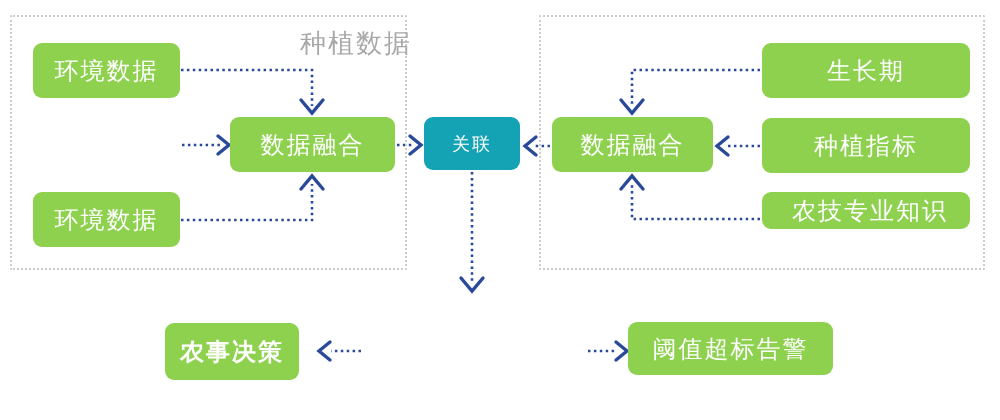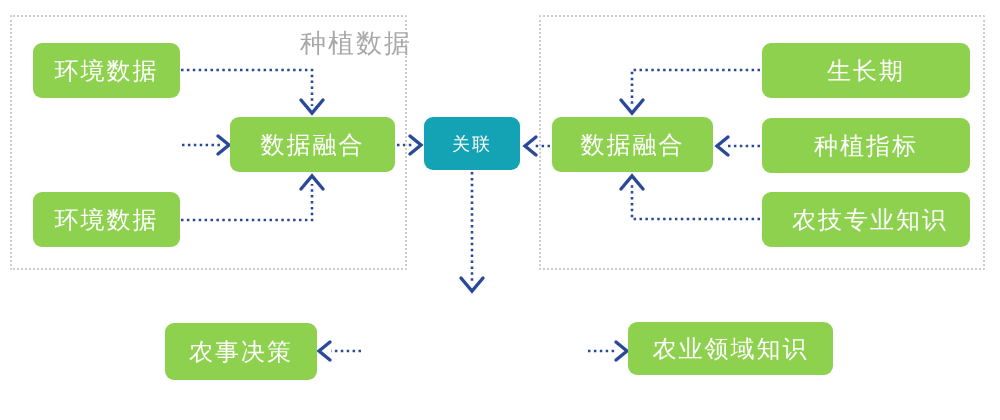--- a/index.html
+++ b/index.html
@@ -107,19 +107,19 @@
   <div class="node" style="left:33px; top:43px; width:147px; height:55px;">环境数据</div>
   <div class="node" style="left:33px; top:192px; width:147px; height:55px;">环境数据</div>
   <div class="node" style="left:230px; top:117px; width:165px; height:55px;">数据融合</div>
 
   <div class="node teal" style="left:424px; top:117px; width:96px; height:53px; font-size:18px;">关联</div>
 
   <div class="frame" style="left:539px; top:15px; width:446px; height:255px;"></div>
 
   <div class="node" style="left:762px; top:43px; width:208px; height:55px;">生长期</div>
   <div class="node" style="left:762px; top:118px; width:208px; height:55px;">种植指标</div>
-  <div class="node" style="left:762px; top:192px; width:208px; height:55px;padding-left:8px;">农技专业知识</div>
+  <div class="node" style="left:762px; top:192px; width:208px; height:37px;padding-left:8px;">农技专业知识</div>
   <div class="node" style="left:552px; top:117px; width:161px; height:55px;">数据融合</div>
 
-  <div class="node" style="left:165px; top:323px; width:152px; height:57px;">农事决策</div>
-  <div class="node" style="left:628px; top:322px; width:205px; height:53px;">农业领域知识</div>
+  <div class="node" style="left:165px; top:323px; width:134px; height:57px;font-weight:bold;">农事决策</div>
+  <div class="node" style="left:628px; top:322px; width:205px; height:53px;">阈值超标告警</div>
 
 </div>
 
 </body></html>

